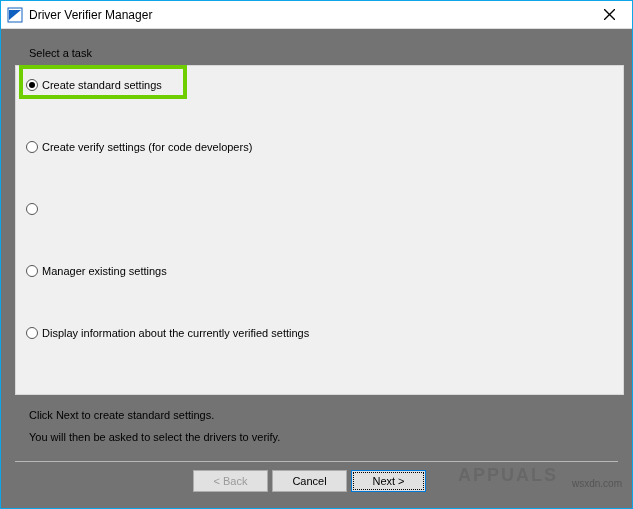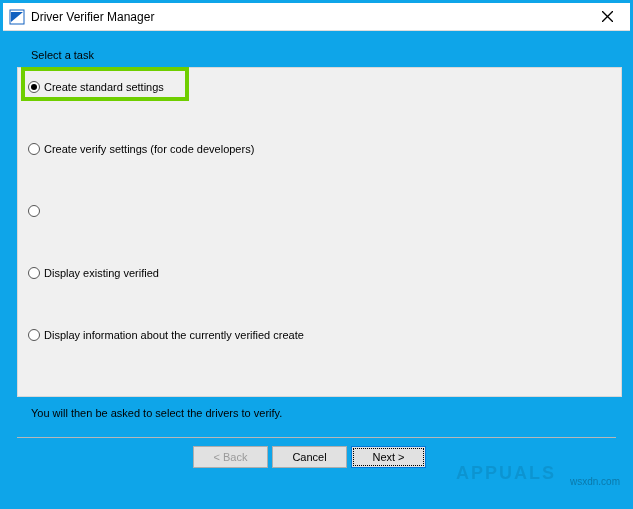--- a/index.html
+++ b/index.html
@@ -10,22 +10,22 @@
     font-size: 12px;
     background: #f0f0f0;
     width: 633px;
     height: 509px;
     overflow: hidden;
     position: relative;
   }
   .window {
     width: 633px;
     height: 509px;
-    background: #0ea5e9;
-    border: 3px solid #0ea5e9;
+    background: #737373;
+    border: 1px solid #0ea5e9;
     position: relative;
   }
   .titlebar {
     height: 28px;
     background: #fff;
     border-bottom: 1px solid #ddd;
     display: flex;
     align-items: center;
     padding-left: 6px;
   }
@@ -198,28 +198,29 @@
       </div>
       <div class="option">
         <span class="radio"></span>
         <span class="option-label">Create verify settings (for code developers)</span>
       </div>
       <div class="option">
         <span class="radio"></span>
       </div>
       <div class="option">
         <span class="radio"></span>
-        <span class="option-label">Display existing verified</span>
-      </div>
-      <div class="option">
-        <span class="radio"></span>
-        <span class="option-label">Display information about the currently verified create</span>
+        <span class="option-label">Manager existing settings</span>
+      </div>
+      <div class="option">
+        <span class="radio"></span>
+        <span class="option-label">Display information about the currently verified settings</span>
       </div>
     </div>
 
+    <div class="hint">Click Next to create standard settings.</div>
     <div class="hint2">You will then be asked to select the drivers to verify.</div>
   </div>
 
   <hr class="sep">
 
   <div class="buttons">
     <div class="btn disabled">&lt; Back</div>
     <div class="btn">Cancel</div>
     <div class="btn default">Next &gt;</div>
   </div>

